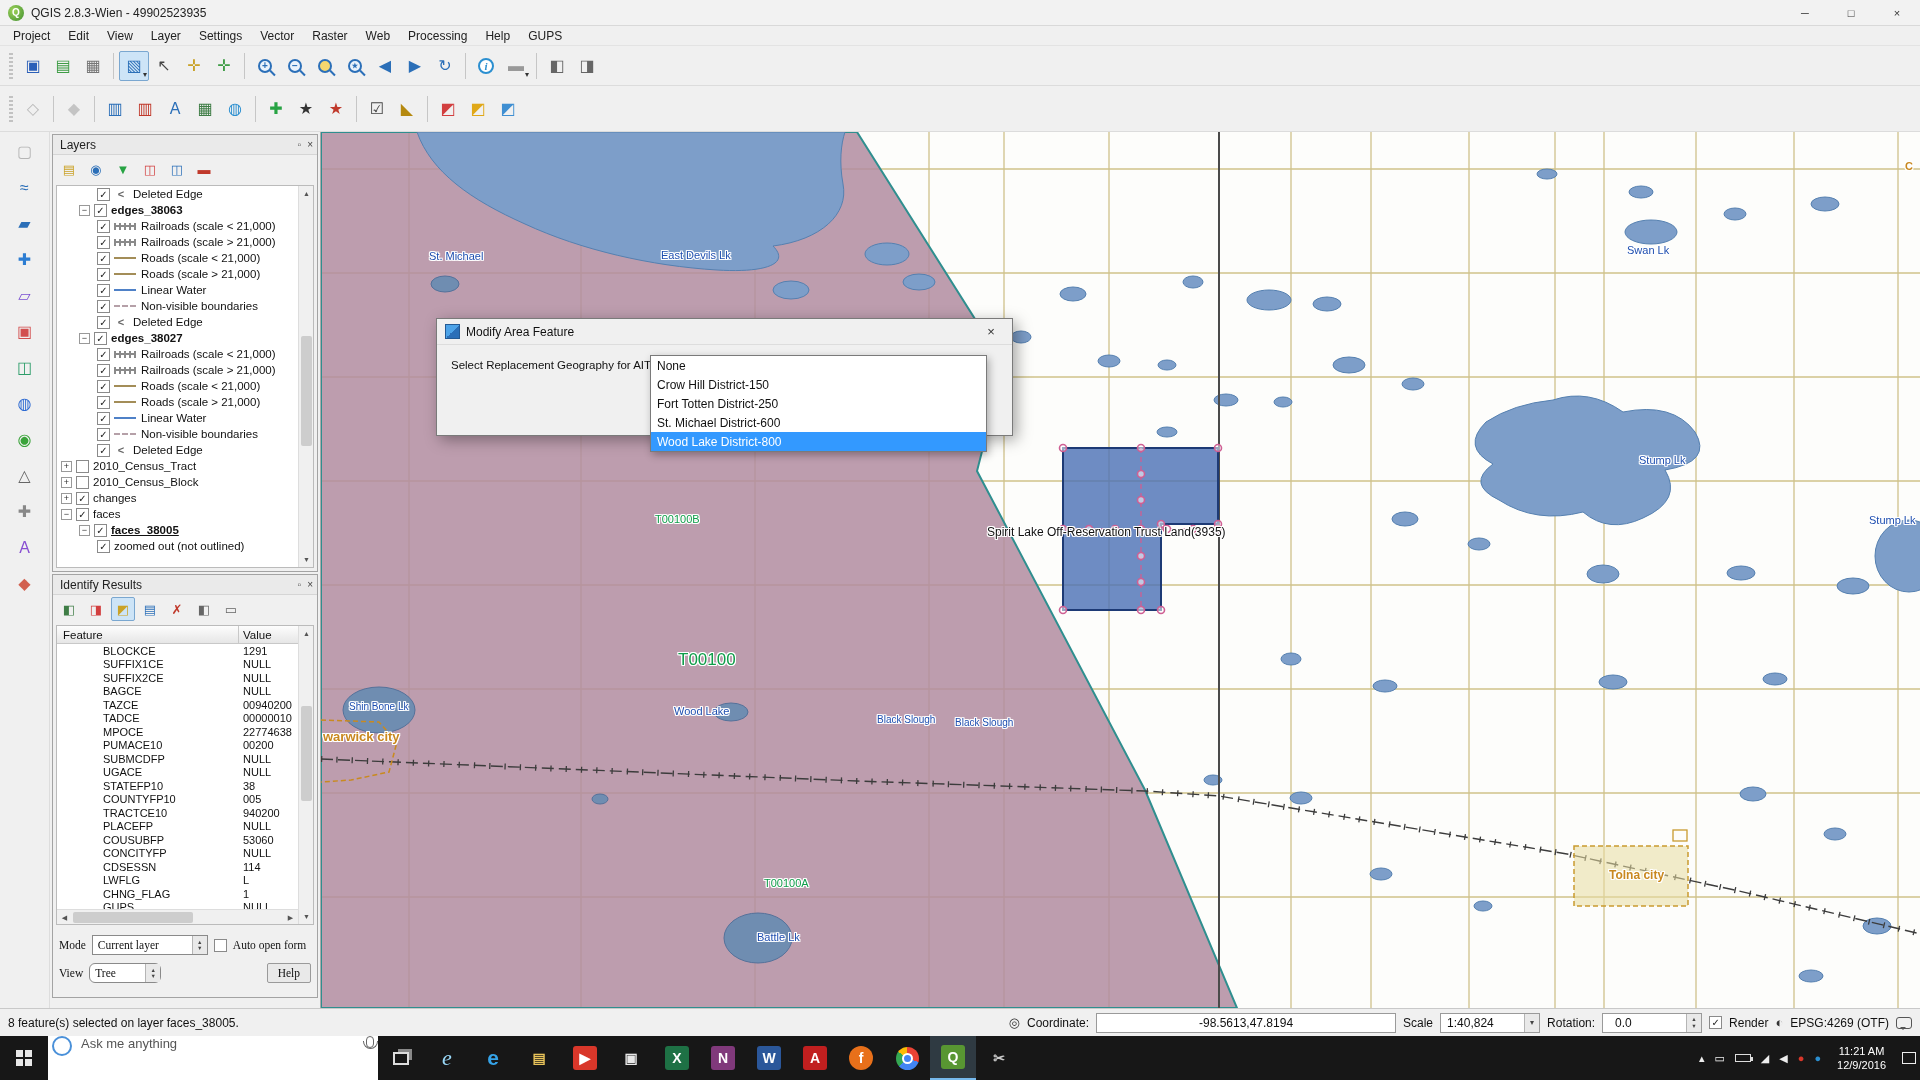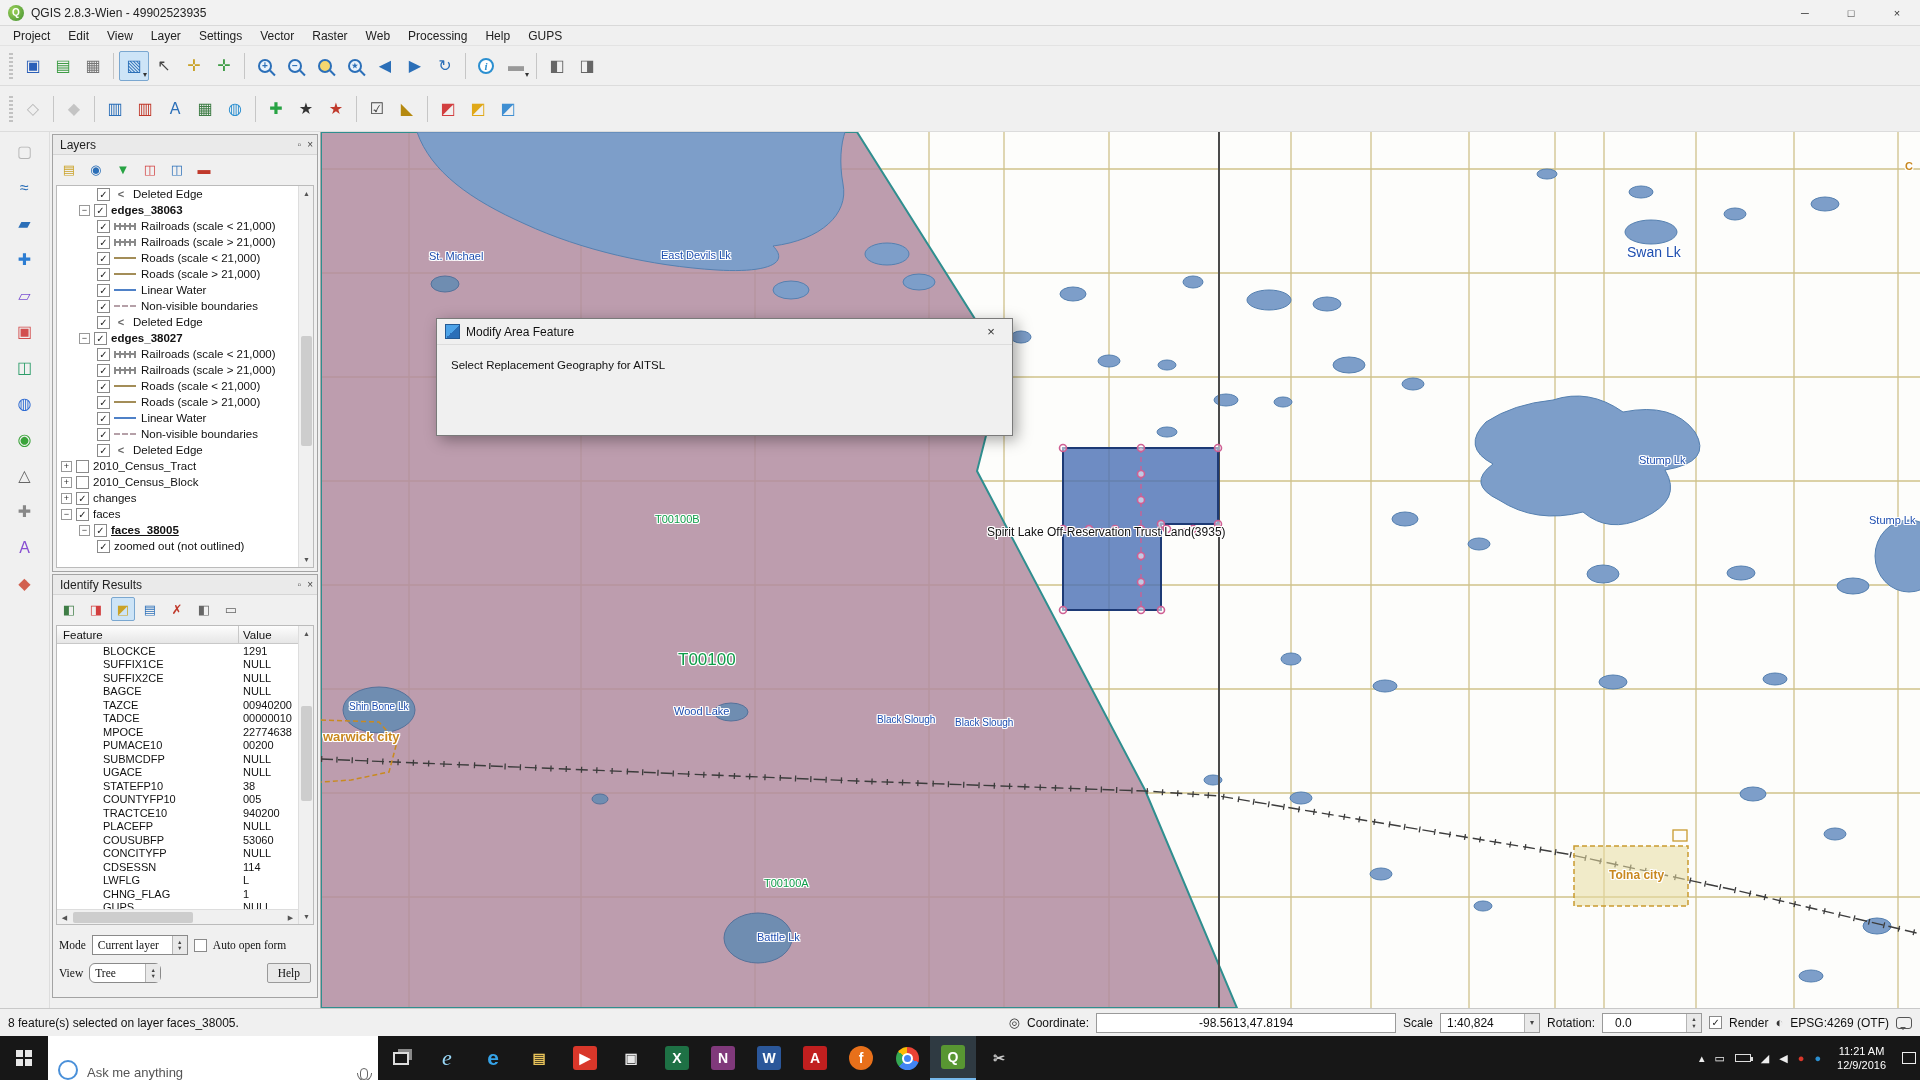--- a/index.html
+++ b/index.html
@@ -123,21 +123,21 @@
   .sb-spin{width:100px;justify-content:flex-start;padding-left:12px;}
   .glyph-ic{font-size:13px;color:#333;}
   .bubble{width:16px;height:12px;border:1.5px solid #555;border-radius:3px;position:relative;}
   .bubble::after{content:'';position:absolute;left:3px;bottom:-5px;border:3px solid transparent;border-top-color:#555;}
 
   
   .taskbar{position:absolute;left:0;top:1036px;width:1920px;height:44px;background:#171717;display:flex;align-items:stretch;color:#eee;}
   .tb-start{width:48px;display:flex;align-items:center;justify-content:center;}
   .winlogo{display:grid;grid-template-columns:7px 7px;grid-template-rows:7px 7px;gap:2px;}
   .winlogo span{background:#e8e8e8;}
-  .tb-search{width:330px;background:#fff;display:flex;align-items:flex-end;padding:0 10px;gap:9px;color:#444;}
+  .tb-search{width:330px;background:#fff;display:flex;align-items:flex-start;padding:0 4px;gap:9px;color:#444;}
   .cortana{width:20px;height:20px;border:2px solid #4a90d9;border-radius:50%;flex:0 0 auto;}
   .searchtext{font-size:13px;color:#555;}
   .mic{margin-left:auto;width:8px;height:12px;border:1.5px solid #666;border-radius:4px;position:relative;flex:0 0 auto;}
   .mic::after{content:'';position:absolute;left:-4.5px;top:4px;width:13px;height:7px;border:1.5px solid #666;border-top:none;border-radius:0 0 8px 8px;}
   .tb-task{width:46px;display:flex;align-items:center;justify-content:center;}
   .tv{width:16px;height:13px;border:2px solid #ddd;box-shadow:4px -4px 0 -1px #888;}
   .tb-app{width:46px;display:flex;align-items:center;justify-content:center;position:relative;}
   .tb-app.active{background:#2f3a42;border-bottom:2px solid #76b9ed;}
   .appg{min-width:24px;height:24px;display:flex;align-items:center;justify-content:center;border-radius:3px;font-weight:bold;font-size:14px;}
   .appg.ital{font-family:"Liberation Serif",serif;font-style:italic;font-size:22px;font-weight:normal;}
@@ -621,21 +621,21 @@
             <div class="vthumb" style="top:80px;height:95px;"></div>
           </div>
           <div class="hscroll">
             <div class="sar lf">◀</div>
             <div class="sar rt">▶</div>
             <div class="hthumb" style="left:16px;width:120px;"></div>
           </div>
         </div>
         <div class="mrow">
           <span>Mode</span>
-          <div class="combo" style="width:96px;">
+          <div class="combo" style="width:116px;">
             <span>Current layer</span>
             <span class="spacer"></span>
               <span class="arrs">▲<br>▼</span>
           </div>
           <span class="chk"></span>
           <span>Auto open form</span>
         </div>
         <div class="vrow">
           <span>View</span>
           <div class="combo" style="width:72px;border-radius:6px;">
@@ -769,21 +769,21 @@
             <circle cx="897" cy="392" r="3.5"></circle>
           <circle cx="840" cy="392" r="3.5"></circle>
             <circle cx="840" cy="478" r="3.5"></circle>
             <circle cx="742" cy="478" r="3.5"></circle>
         </g>
       </svg>
 
       <div id="mapLabels">
           <div class="map-label lab-water" style="left: 108px; top: 118px; font-size: 11px;">St. Michael</div>
           <div class="map-label lab-water" style="left: 340px; top: 117px; font-size: 11px;">East Devils Lk</div>
-          <div class="map-label lab-water" style="left: 1306px; top: 112px; font-size: 14px;">Swan Lk</div>
+          <div class="map-label lab-water" style="left: 1306px; top: 112px; font-size: 11px;">Swan Lk</div>
           <div class="map-label lab-water" style="left: 1318px; top: 322px; font-size: 11px;">Stump Lk</div>
           <div class="map-label lab-water" style="left: 1548px; top: 382px; font-size: 11px;">Stump Lk</div>
           <div class="map-label lab-black" style="left: 666px; top: 393px; font-size: 12px;">Spirit Lake Off-Reservation Trust Land(3935)</div>
           <div class="map-label lab-block" style="left: 334px; top: 381px; font-size: 11px;">T00100B</div>
           <div class="map-label lab-block" style="left: 357px; top: 518px; font-size: 17px;">T00100</div>
           <div class="map-label lab-water" style="left: 353px; top: 573px; font-size: 11px;">Wood Lake</div>
           <div class="map-label lab-water" style="left: 556px; top: 582px; font-size: 10px;">Black Slough</div>
           <div class="map-label lab-water" style="left: 634px; top: 585px; font-size: 10px;">Black Slough</div>
           <div class="map-label lab-water" style="left: 28px; top: 569px; font-size: 10px;">Shin Bone Lk</div>
           <div class="map-label lab-city" style="left: 2px; top: 597px; font-size: 13px;">warwick city</div>
@@ -794,20 +794,27 @@
         </div>
 
       <div class="dialog">
         <div class="dtitle">
           <span class="dico"></span>
           <span class="dtext">Modify Area Feature</span>
           <span class="dclose">×</span>
         </div>
         <div class="dprompt">Select Replacement Geography for AITSL</div>
       </div>
+      <div class="droplist" id="dropList">
+          <div class="opt">None</div>
+          <div class="opt">Crow Hill District-150</div>
+          <div class="opt">Fort Totten District-250</div>
+          <div class="opt">St. Michael District-600</div>
+          <div class="opt sel">Wood Lake District-800</div>
+        </div>
     </div>
   </div>
 
   <div class="statusbar">
     <span class="sb-msg">8 feature(s) selected on layer faces_38005.</span>
     <div class="sb-right">
       <span class="glyph-ic">◎</span>
       <span>Coordinate:</span>
       <div class="sb-field sb-coord">-98.5613,47.8194</div>
       <span>Scale</span>

